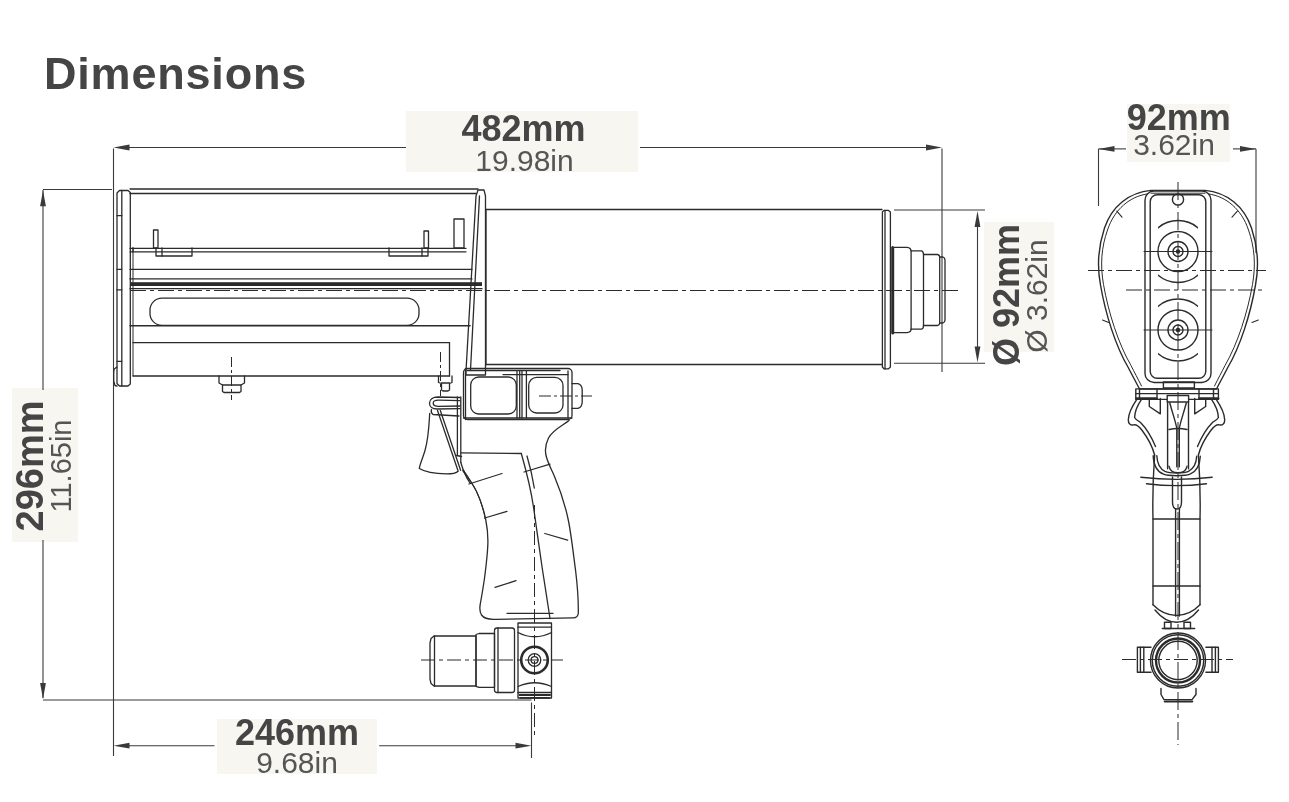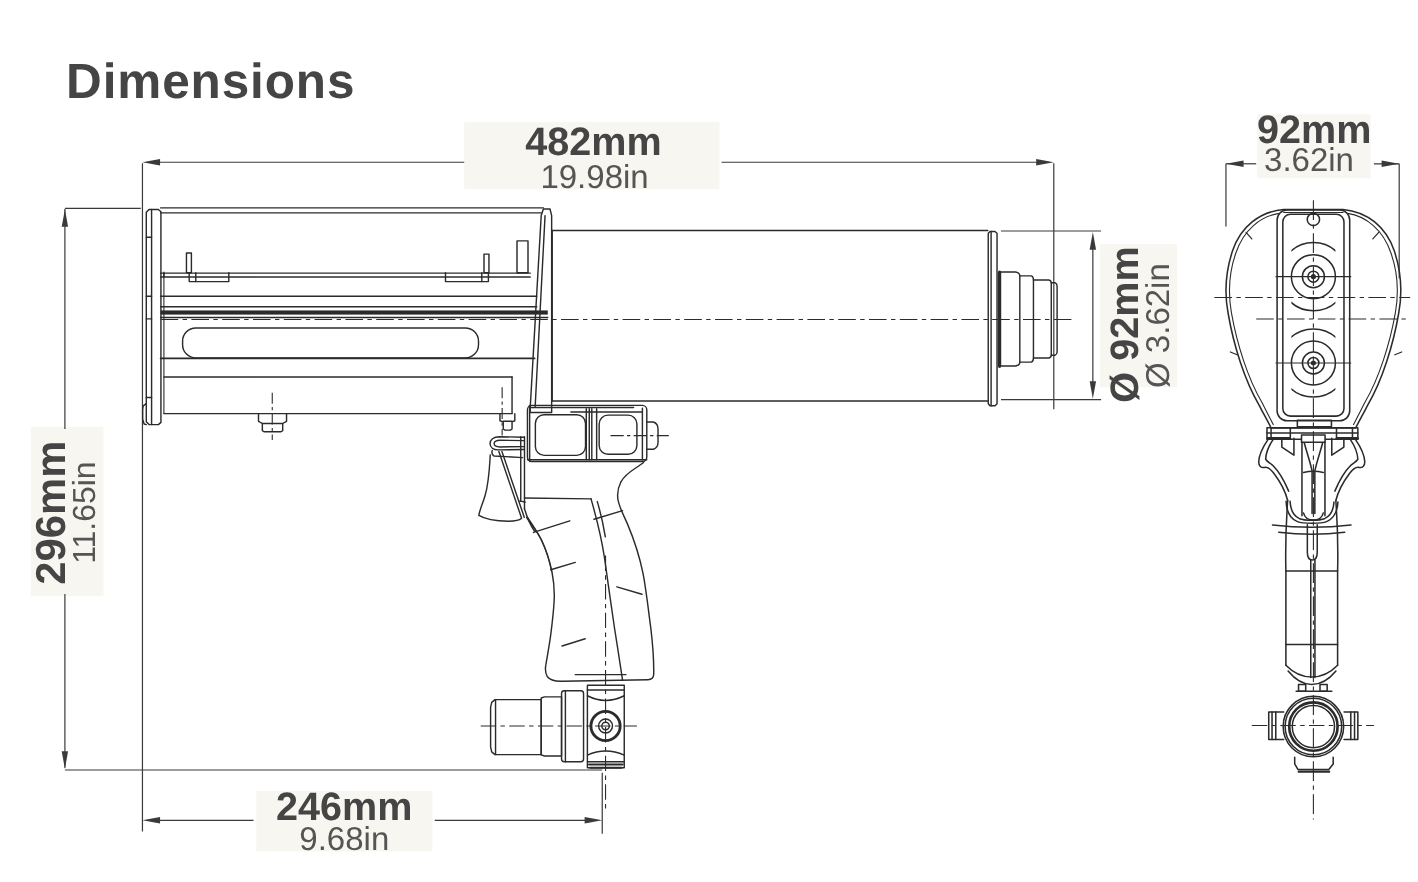--- a/index.html
+++ b/index.html
@@ -1,16 +1,16 @@
 <!DOCTYPE html>
 <html><head>
 <meta charset="utf-8">
 <style>
   html,body{margin:0;padding:0;background:#ffffff;}
-  .page{width:1229px;height:802px;position:relative;font-family:"Liberation Sans",sans-serif;padding-left:16px;}
+  .page{width:1229px;height:802px;position:relative;font-family:"Liberation Sans",sans-serif;}
   svg{display:block;}
   text{font-family:"Liberation Sans",sans-serif;}
 </style>
 </head>
 <body>
 <div class="page">
 <svg width="1289" height="802" viewBox="0 0 1289 802">
 <defs>
   <clipPath id="plateclip">
           <rect x="1158" y="180" width="40" height="210"></rect>

